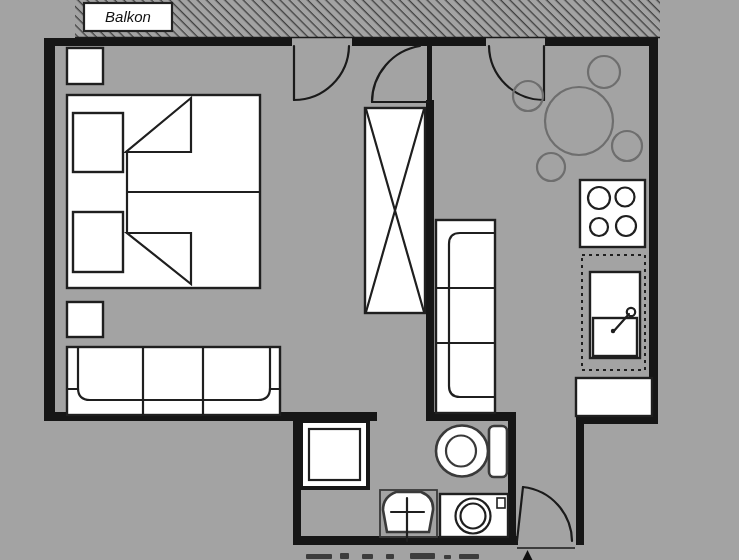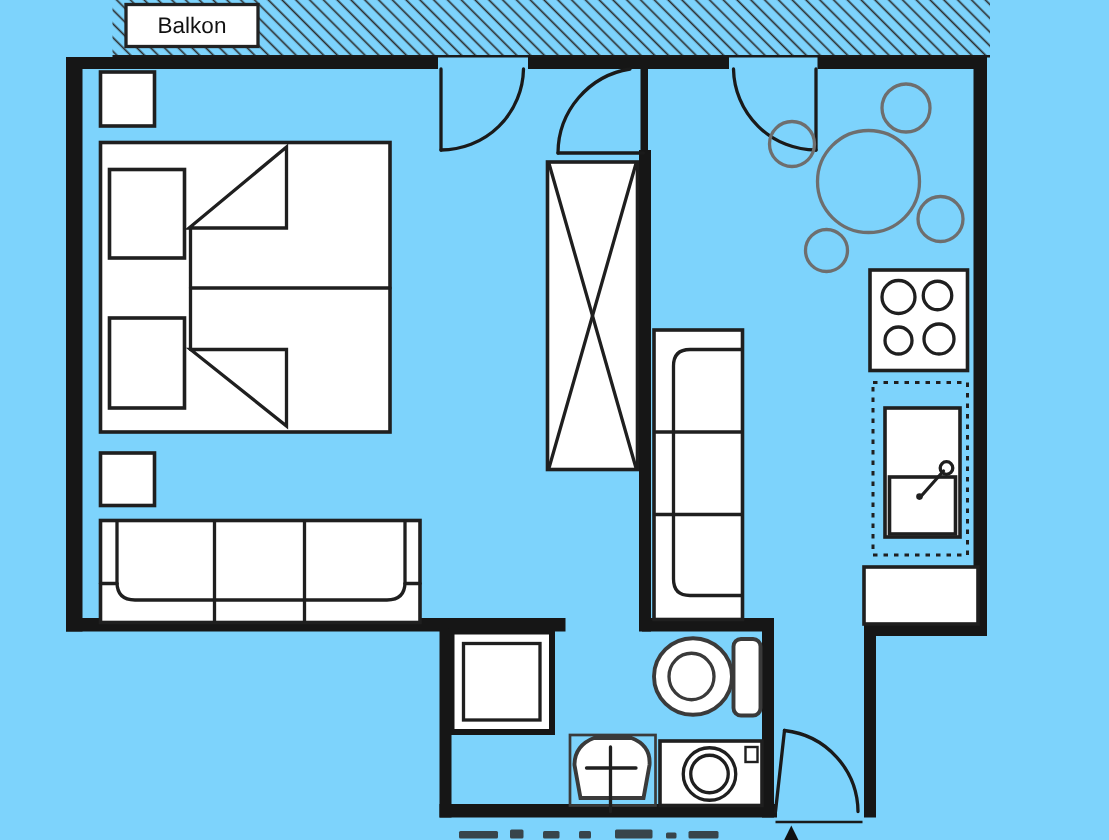--- a/index.html
+++ b/index.html
@@ -1,21 +1,22 @@
 <!DOCTYPE html>
 <html><head>
 <meta charset="utf-8">
 <style>
   html,body{margin:0;padding:0;background:#ffffff;}
   .stage{
     position:relative;
     width:739px;height:560px;
-    background:#7dd3fc;
+    background:#a3a3a3;
     overflow:hidden;
     font-family:"Liberation Sans", sans-serif;
+    font-style:italic;
   }
   svg{position:absolute;left:0;top:0;}
   .wall{fill:#161616;stroke:none;}
   .thin{stroke:#1a1a1a;stroke-width:1.6;fill:none;}
   .door{stroke:#1a1a1a;stroke-width:2.2;fill:none;stroke-linecap:round;}
   .furn{stroke:#1f1f1f;stroke-width:2.4;fill:#ffffff;}
   .furnline{stroke:#1f1f1f;stroke-width:2.2;fill:none;stroke-linecap:round;}
   .gray{stroke:#6e6e6e;stroke-width:2.2;fill:none;}
   .bath{stroke:#3a3a3a;stroke-width:2.6;fill:#ffffff;}
   .label-box{fill:#ffffff;stroke:#222222;stroke-width:2.2;}

